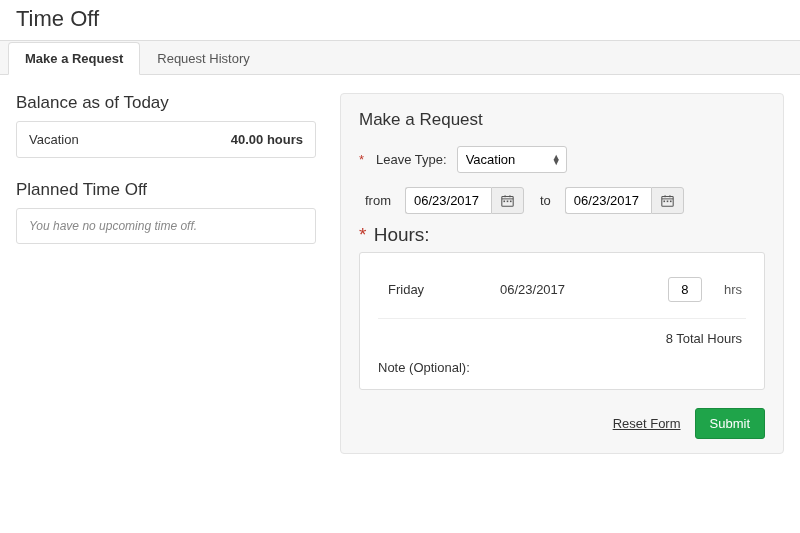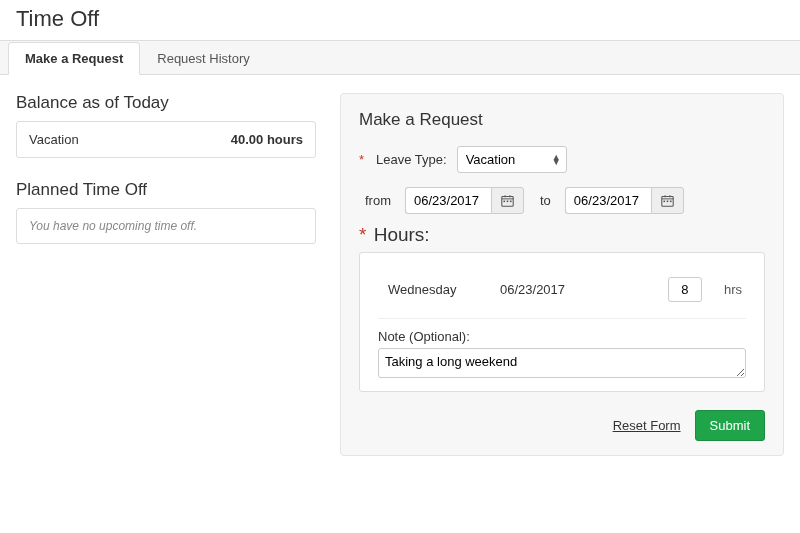--- a/index.html
+++ b/index.html
@@ -292,29 +292,29 @@
       </div>
 
 
       <div class="hours-label">
         <span class="req">*</span>
         <span>Hours:</span>
       </div>
 
       <div class="hours-box">
         <div class="hours-row">
-          <span class="day">Wednesday</span>
+          <span class="day">Friday</span>
           <span class="dt">06/23/2017</span>
           <input class="hours-input" value="8" style="">
           <span class="hrs-text">hrs</span>
         </div>
         <div class="divider"></div>
+        <div class="total-row">8 Total Hours</div>
 
         <div class="note-label">Note (Optional):</div>
-        <textarea class="note-area" style="">Taking a long weekend</textarea>
       </div>
 
       <div class="actions">
         <span class="reset-link">Reset Form</span>
         <button class="submit-btn">Submit</button>
       </div>
     </div>
   </div>
 </div>
 

